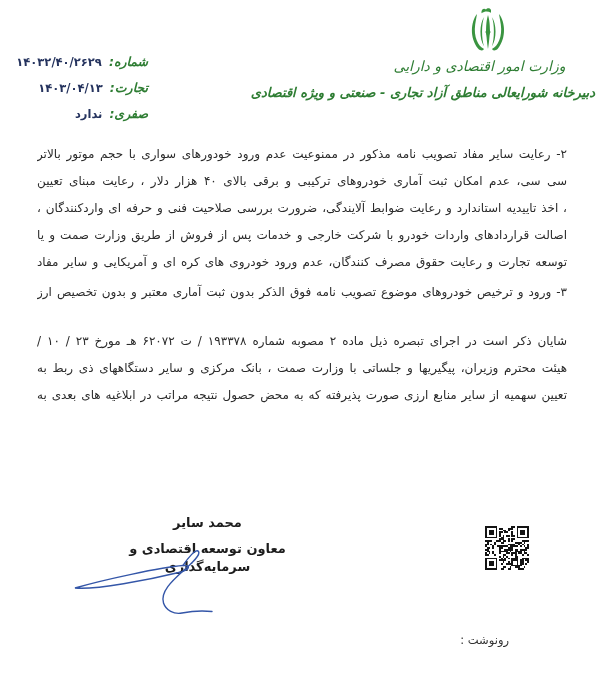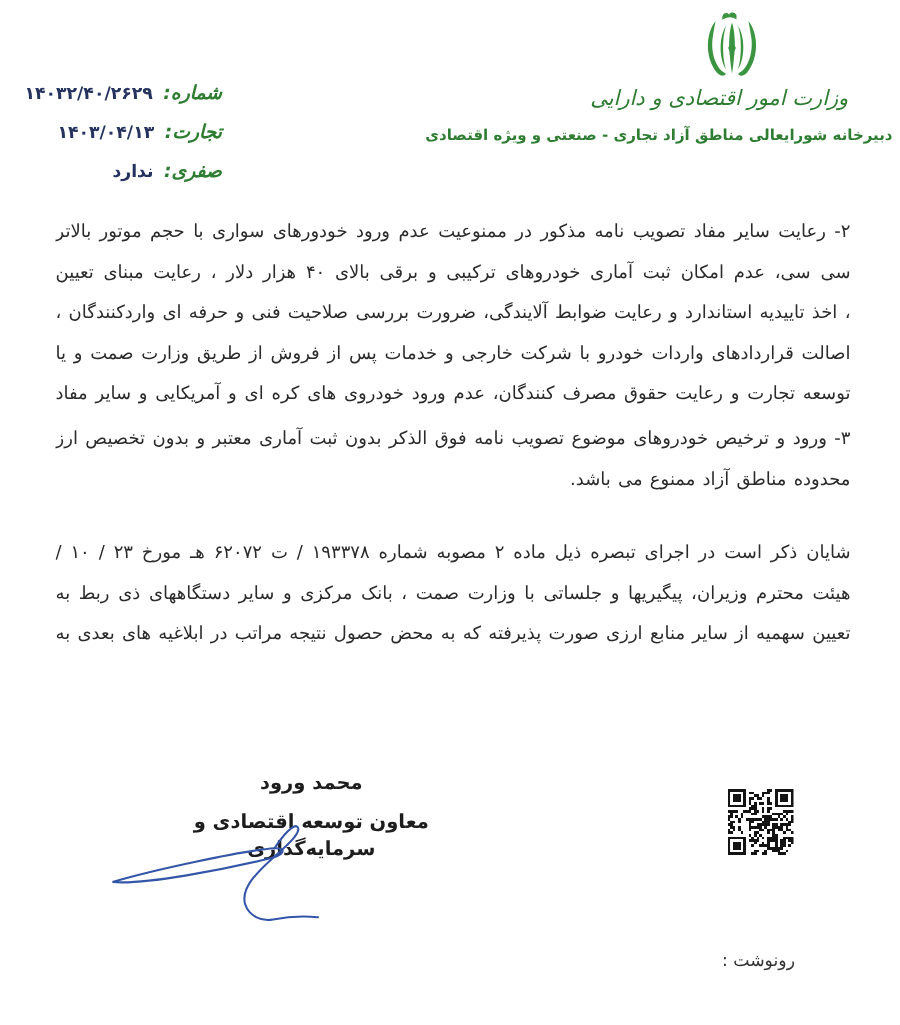--- a/index.html
+++ b/index.html
@@ -11,21 +11,21 @@
   
   .emblem { position:absolute; left:468px; top:6px; width:40px; height:46px; }
   .hdr-ministry {
     position:absolute; right:18px; top:58px; width:205px;
     text-align:center; direction:rtl;
     color:#2e7d33; font-size:14px; font-weight:normal; font-style:italic;
   }
   .hdr-secretariat {
     position:absolute; right:5px; top:85px; width:262px;
     text-align:center; direction:rtl; white-space:nowrap;
-    color:#2e7d33; font-size:10px; font-weight:bold; 
+    color:#2e7d33; font-size:13px; font-weight:bold; font-style:italic;
   }
   
   .meta { position:absolute; left:18px; top:54px; width:130px; }
   .meta-row {
     direction:rtl; display:flex; align-items:baseline; gap:7px;
     height:26px;
   }
   .meta-label { color:#2e7d33; font-size:12.5px; font-weight:bold; font-style:italic; white-space:nowrap;text-align:center; }
   .meta-value { color:#25335e; font-size:11.5px; font-weight:600; white-space:nowrap; letter-spacing:0.5px; }
   
@@ -43,21 +43,21 @@
     position:absolute; left:100px; top:514px; width:215px;
     text-align:center; direction:rtl; color:#1d1d1d;
   }
   .sig-name { font-size:13px; font-weight:bold; line-height:18px; }
   .sig-title { font-size:13px; font-weight:bold; line-height:18px; margin-top:8px; }
   .sig-scribble { position:absolute; left:70px; top:545px; width:152px; height:76px; pointer-events:none; }
   
   .qr { position:absolute; left:485px; top:526px; width:44px; height:44px; }
   
   .cc-label {
-    position:absolute; right:70px; top:633px; direction:rtl;
+    position:absolute; right:91px; top:633px; direction:rtl;
     font-size:11.5px; color:#333333;
   }
   .cc-item {
     position:absolute; right:119px; top:653px; direction:rtl;
     font-size:11.5px; color:#333333; white-space:nowrap;
   }
 </style>
 </head>
 <body>
 
@@ -98,29 +98,28 @@
   </div>
 
   <div class="body-text">
     <div class="bl">۲- رعایت سایر مفاد تصویب نامه مذکور در ممنوعیت عدم ورود خودورهای سواری با حجم موتور بالاتر از ۲۵۰۰</div>
     <div class="bl">سی سی، عدم امکان ثبت آماری خودروهای ترکیبی و برقی بالای ۴۰ هزار دلار ، رعایت مبنای تعیین ارزش خودرو</div>
     <div class="bl">، اخذ تاییدیه استاندارد و رعایت ضوابط آلایندگی، ضرورت بررسی صلاحیت فنی و حرفه ای واردکنندگان ، استعلام</div>
     <div class="bl">اصالت قراردادهای واردات خودرو با شرکت خارجی و خدمات پس از فروش از طریق وزارت صمت و یا سازمان</div>
     <div class="bl">توسعه تجارت و رعایت حقوق مصرف کنندگان، عدم ورود خودروی های کره ای و آمریکایی و سایر مفاد تصویب</div>
 
     <div class="bl gap-sm">۳- ورود و ترخیص خودروهای موضوع تصویب نامه فوق الذکر بدون ثبت آماری معتبر و بدون تخصیص ارز به</div>
-    <div class="bl last">محدوده مناطق آزاد ممنوع می باشد.</div>
 
     <div class="bl gap-lg">شایان ذکر است در اجرای تبصره ذیل ماده ۲ مصوبه شماره ۱۹۳۳۷۸ / ت ۶۲۰۷۲ هـ مورخ ۲۳ / ۱۰ / ۱۴۰۲</div>
     <div class="bl">هیئت محترم وزیران، پیگیریها و جلساتی با وزارت صمت ، بانک مرکزی و سایر دستگاههای ذی ربط به منظور</div>
     <div class="bl">تعیین سهمیه از سایر منابع ارزی صورت پذیرفته که به محض حصول نتیجه مراتب در ابلاغیه های بعدی به آن</div>
   </div>
 
   <div class="sig-block">
-    <div class="sig-name">محمد ورود</div>
+    <div class="sig-name">محمد سایر</div>
     <div class="sig-title">معاون توسعه اقتصادی و سرمایه‌گذاری</div>
   </div>
 
   <svg class="sig-scribble" viewBox="0 0 152 76" xmlns="http://www.w3.org/2000/svg" fill="none" stroke="#3456a8" stroke-width="1.4" stroke-linecap="round">
     <path d="M5,43 C32,35 92,22 113,20.5 C121,20 120,24.5 111,27 C78,35 26,45 5,43 Z"></path>
     <path d="M113,20.5 C118,13 126,3 128.5,6.5 C131,10 122,18 113,26
              C102,36 90,47 93.5,58 C96,65.5 104,69.5 112,68
              C122,66 133,65.5 142,66.5"></path>
   </svg>
 

